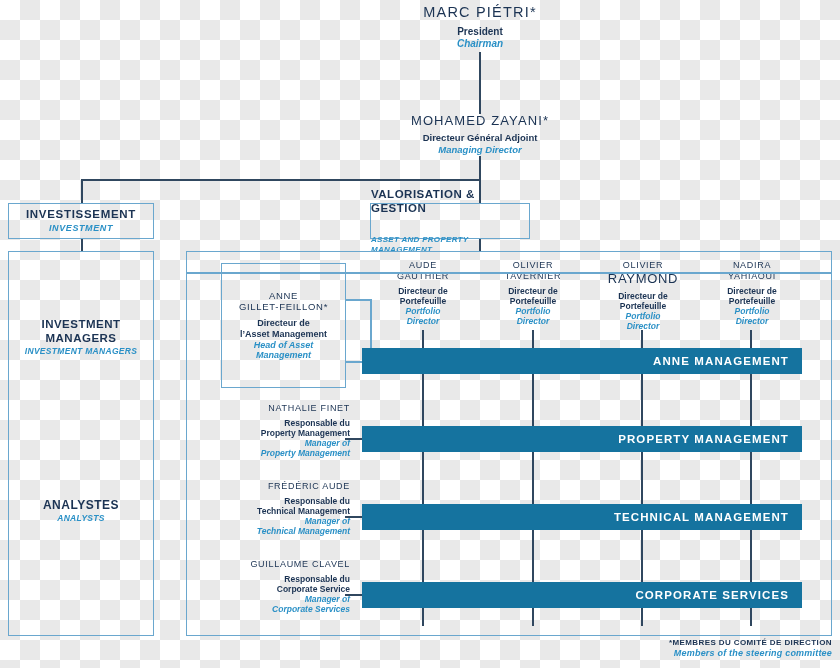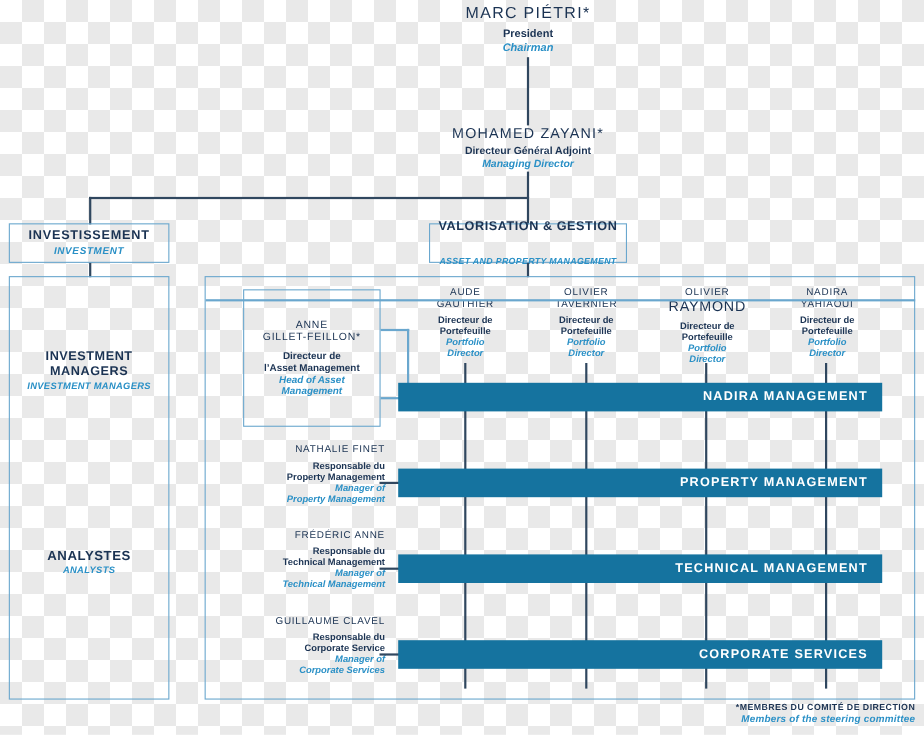--- a/index.html
+++ b/index.html
@@ -63,21 +63,21 @@
   <div class="v" style="left:479px;top:156px;height:24px;"></div>
   <div class="h" style="left:81px;top:179px;width:399px;"></div>
   <div class="v" style="left:81px;top:179px;height:25px;"></div>
   <div class="v" style="left:479px;top:179px;height:25px;"></div>
 
   <div class="obox" style="left:8px;top:203px;width:146px;height:36px;background:rgba(255,255,255,0);">
     <div class="fr" style="font-size:11.5px;letter-spacing:.7px;">INVESTISSEMENT</div>
     <div class="en" style="font-size:9px;letter-spacing:.6px;margin-top:1px;">INVESTMENT</div>
   </div>
 
-  <div class="obox" style="left:390px;top:203px;width:180px;height:36px;gap:19px;">
+  <div class="obox" style="left:370px;top:203px;width:160px;height:36px;gap:19px;">
     <div class="fr" style="font-size:11.5px;letter-spacing:.5px;">VALORISATION &amp; GESTION</div>
     <div class="en" style="font-size:8px;letter-spacing:.3px;margin-top:1px;">ASSET AND PROPERTY MANAGEMENT</div>
   </div>
 
   <div class="v" style="left:81px;top:239px;height:13px;"></div>
   <div class="v" style="left:479px;top:239px;height:13px;"></div>
 
   <div class="container" style="left:8px;top:251px;width:146px;height:385px;"></div>
 
   <div class="node" style="left:8px;top:318px;width:146px;">
@@ -152,39 +152,39 @@
   <div class="node" style="left:208px;top:403px;width:142px;text-align:right;">
     <div class="nm" style="font-size:9px;letter-spacing:.7px;">NATHALIE FINET</div>
     <div class="fr" style="font-size:8.5px;margin-top:4px;">Responsable du</div>
     <div class="fr" style="font-size:8.5px;">Property Management</div>
     <div class="en" style="font-size:8.5px;">Manager of</div>
     <div class="en" style="font-size:8.5px;">Property Management</div>
   </div>
   <div class="h" style="left:345px;top:438px;width:22px;"></div>
 
   <div class="node" style="left:208px;top:481px;width:142px;text-align:right;">
-    <div class="nm" style="font-size:9px;letter-spacing:.7px;">FRÉDÉRIC ANNE</div>
+    <div class="nm" style="font-size:9px;letter-spacing:.7px;">FRÉDÉRIC AUDE</div>
     <div class="fr" style="font-size:8.5px;margin-top:4px;">Responsable du</div>
     <div class="fr" style="font-size:8.5px;">Technical Management</div>
     <div class="en" style="font-size:8.5px;">Manager of</div>
     <div class="en" style="font-size:8.5px;">Technical Management</div>
   </div>
   <div class="h" style="left:345px;top:516px;width:22px;"></div>
 
   <div class="node" style="left:203px;top:559px;width:147px;text-align:right;">
     <div class="nm" style="font-size:9px;letter-spacing:.7px;">GUILLAUME CLAVEL</div>
     <div class="fr" style="font-size:8.5px;margin-top:4px;">Responsable du</div>
     <div class="fr" style="font-size:8.5px;">Corporate Service</div>
     <div class="en" style="font-size:8.5px;">Manager of</div>
     <div class="en" style="font-size:8.5px;">Corporate Services</div>
   </div>
   <div class="h" style="left:345px;top:594px;width:22px;"></div>
 
   <div class="bar" style="left:362px;top:348px;width:440px;height:26px;">
-    <span>NADIRA MANAGEMENT</span>
+    <span>ANNE MANAGEMENT</span>
   </div>
 
   <div class="bar" style="left:362px;top:426px;width:440px;height:26px;">
     <span>PROPERTY MANAGEMENT</span>
   </div>
 
   <div class="bar" style="left:362px;top:504px;width:440px;height:26px;">
     <span>TECHNICAL MANAGEMENT</span>
   </div>
 

